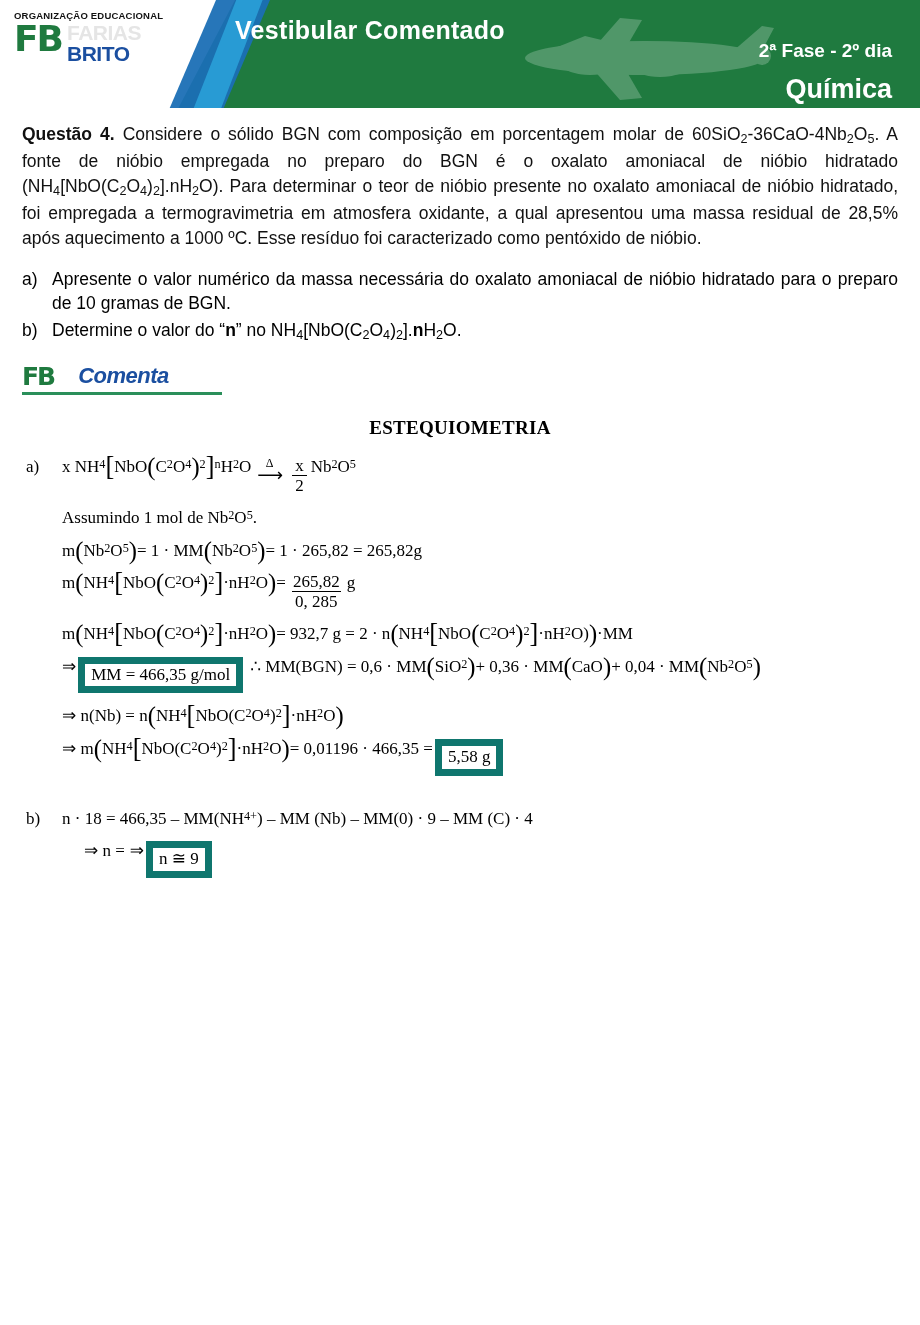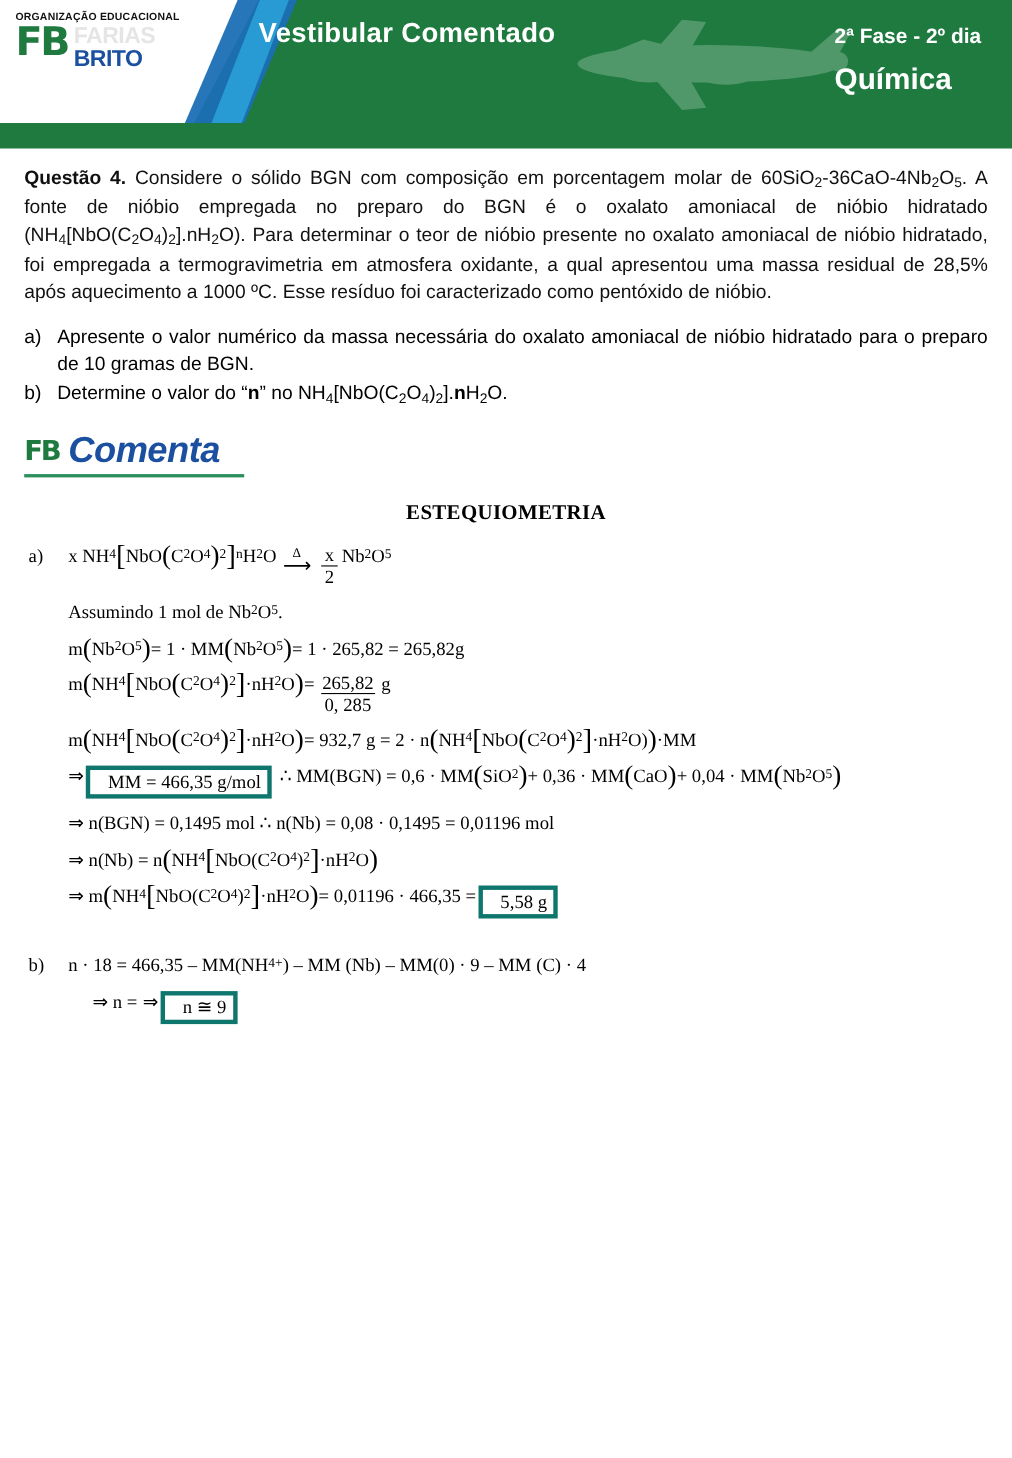--- a/index.html
+++ b/index.html
@@ -12,21 +12,21 @@
     height: 1325px;
     font-family: "Liberation Sans", sans-serif;
     color: #000;
     position: relative;
     overflow: hidden;
   }
 
   
   .header {
     position: relative;
-    height: 135px;
+    height: 108px;
     background: #1f7a3f;
     overflow: hidden;
   }
   .header .bg-left {
     position: absolute;
     left: 0; top: 0;
     width: 235px; height: 112px;
     background: #ffffff;
     clip-path: polygon(0 0, 100% 0, 75% 100%, 0 100%);
   }
@@ -111,22 +111,22 @@
     letter-spacing: 0.3px;
   }
   .header-center .t2 {
     font-size: 27px;
     font-weight: bold;
     margin-top: 9px;
   }
   .header-right {
     position: absolute;
     right: 28px;
-    top: 23px;
-    text-align: left;
+    top: 40px;
+    text-align: right;
     color: #fff;
   }
   .header-right .r1 {
     font-size: 19px;
     font-weight: bold;
   }
   .header-right .r2 {
     font-size: 27px;
     font-weight: bold;
     margin-top: 12px;
@@ -175,22 +175,22 @@
   }
   .comenta .cmark {
     font-family: "DejaVu Sans", sans-serif;
     font-size: 25px;
     font-weight: bold;
     color: #1f7a3f;
     letter-spacing: -2px;
     line-height: 1;
   }
   .comenta .ctext {
-    margin-left: 8px;
-    font-size: 33px;
+    margin-left: 24px;
+    font-size: 22px;
     font-weight: bold;
     font-style: italic;
     color: #1b4fa0;
     letter-spacing: -0.5px;
   }
 
   .sectitle {
     text-align: center;
     font-family: "Liberation Serif", serif;
     font-weight: bold;
@@ -243,22 +243,22 @@
     vertical-align: -0.18em;
     font-weight: 300;
   }
   .bk { 
     display: inline-block;
     font-size: 1.55em;
     line-height: 0.75;
     vertical-align: -0.22em;
   }
   .boxed {
-    border: 4px solid #0f766e;
-    padding: 1px 6px 2px 16px;
+    border: 7px solid #0f766e;
+    padding: 1px 6px 2px 6px;
     display: inline-block;
     margin: 0 2px;
   }
   .arrow-delta {
     display: inline-flex;
     flex-direction: column;
     align-items: center;
     margin: 0 6px;
     line-height: 1;
   }
@@ -373,21 +373,20 @@
         <div class="mline">
           m<span class="bigpar">(</span>NH<sub>4</sub><span class="bk">[</span>NbO<span class="bigpar">(</span>C<sub>2</sub>O<sub>4</sub><span class="bigpar">)</span><sub>2</sub><span class="bk">]</span>·nH<sub>2</sub>O<span class="bigpar">)</span> = 932,7 g = 2 · n<span class="bigpar">(</span>NH<sub>4</sub><span class="bk">[</span>NbO<span class="bigpar">(</span>C<sub>2</sub>O<sub>4</sub><span class="bigpar">)</span><sub>2</sub><span class="bk">]</span>·nH<sub>2</sub>O)<span class="bigpar">)</span>·MM
         </div>
 
         <div class="mline">
           ⇒ <span class="boxed">MM = 466,35 g/mol</span>
           <span class="spc"></span>∴ MM(BGN) = 0,6 · MM<span class="bigpar">(</span>SiO<sub>2</sub><span class="bigpar">)</span> + 0,36 · MM<span class="bigpar">(</span>CaO<span class="bigpar">)</span> + 0,04 · MM<span class="bigpar">(</span>Nb<sub>2</sub>O<sub>5</sub><span class="bigpar">)</span>
         </div>
 
 
-        <div class="mline">⇒ n(BGN) = 0,1495 mol ∴ n(Nb) = 0,08 · 0,1495 = 0,01196 mol</div>
 
         <div class="mline">
           ⇒ n(Nb) = n<span class="bigpar">(</span>NH<sub>4</sub><span class="bk">[</span>NbO(C<sub>2</sub>O<sub>4</sub>)<sub>2</sub><span class="bk">]</span>·nH<sub>2</sub>O<span class="bigpar">)</span>
         </div>
 
         <div class="mline">
           ⇒ m<span class="bigpar">(</span>NH<sub>4</sub><span class="bk">[</span>NbO(C<sub>2</sub>O<sub>4</sub>)<sub>2</sub><span class="bk">]</span>·nH<sub>2</sub>O<span class="bigpar">)</span> = 0,01196 · 466,35 =
           <span class="boxed">5,58 g</span>
         </div>
 

